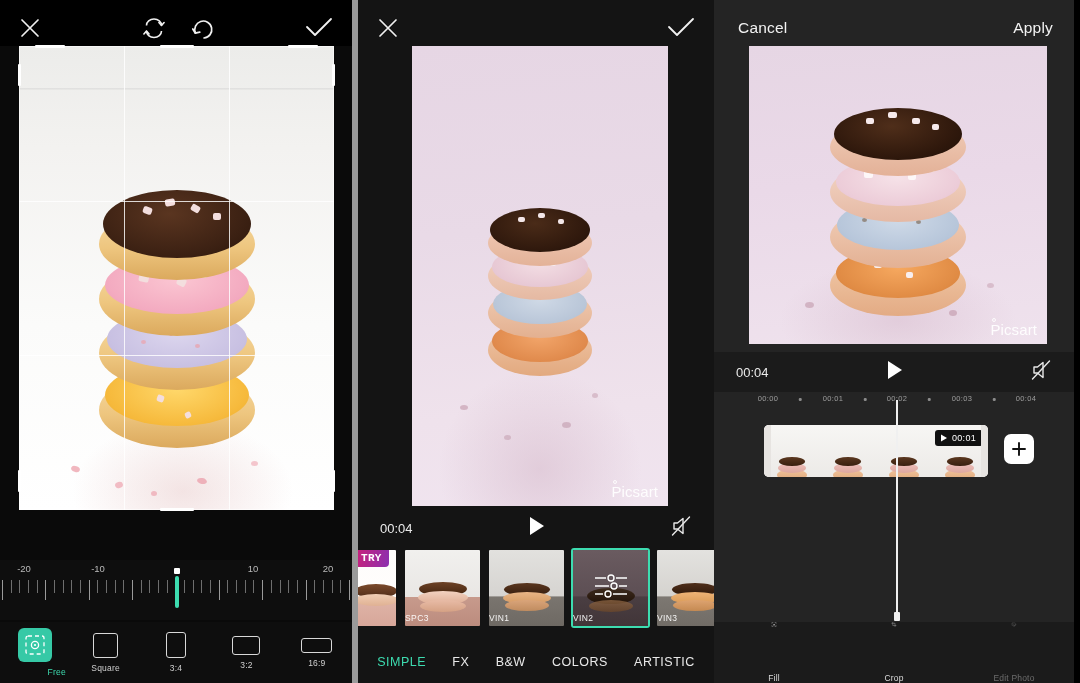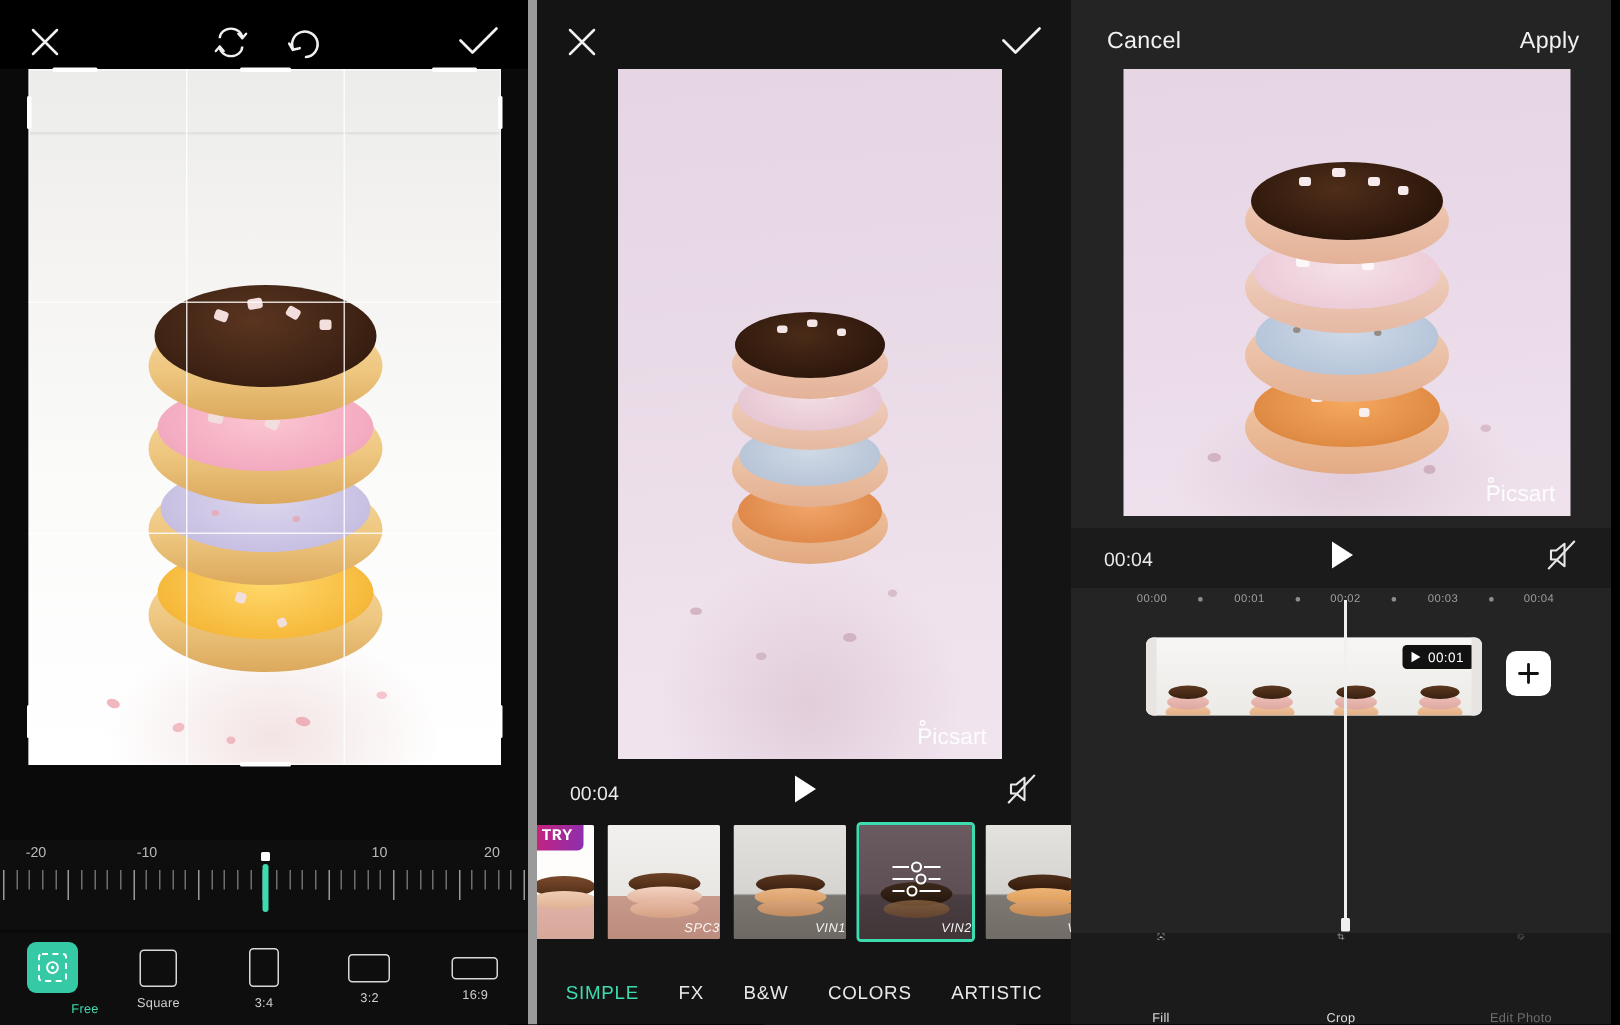--- a/index.html
+++ b/index.html
@@ -131,22 +131,22 @@
 
   
   .fstrip { position: absolute; left: 0; top: 548px; width: 356px; height: 82px;
             display: flex; gap: 5px; padding-left: 2px; }
   .fthumb { position: relative; width: 79px; height: 80px; border-radius: 3px;
             overflow: hidden; flex: 0 0 auto; cursor: pointer;
             border: 2px solid transparent; }
   .fthumb.sel { border-color: #3ddcb0; }
   .fthumb .fimg { position: absolute; inset: 0; }
   .fthumb .fname { position: absolute; left: 0; right: 0; bottom: 3px;
-            text-align: right; font-size: 8.5px; color: rgba(255,255,255,.92);
-            letter-spacing: .4px; font-style: italic; }
+            text-align: left; font-size: 8.5px; color: rgba(255,255,255,.92);
+            letter-spacing: .4px; }
   .try { position: absolute; left: 0; top: 0; padding: 2px 7px 3px 5px;
          font-size: 11px; font-weight: bold; color: #fff; letter-spacing: .3px;
          background: linear-gradient(100deg,#c8227a,#8c2fb0); border-bottom-right-radius: 4px; }
   .mini-donut { position: absolute; left: 50%; transform: translateX(-50%);
                 border-radius: 50%; }
 
   
   .tabs { position: absolute; left: 0; top: 640px; width: 356px; height: 43px;
           display: flex; align-items: center; justify-content: space-around;
           background: #141414; padding: 0 6px; }

